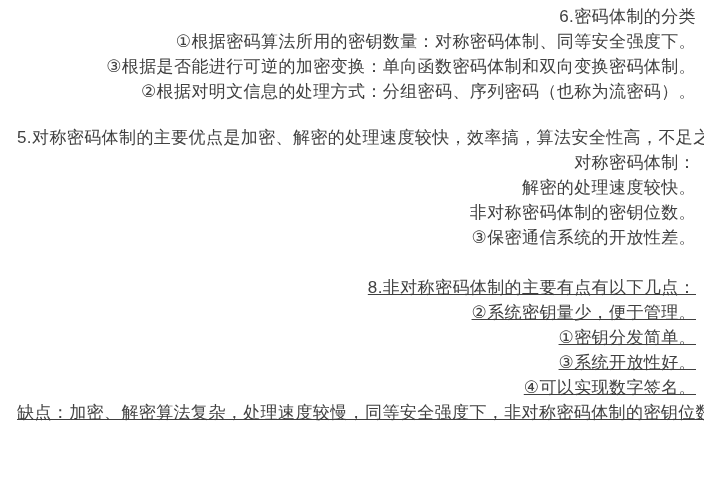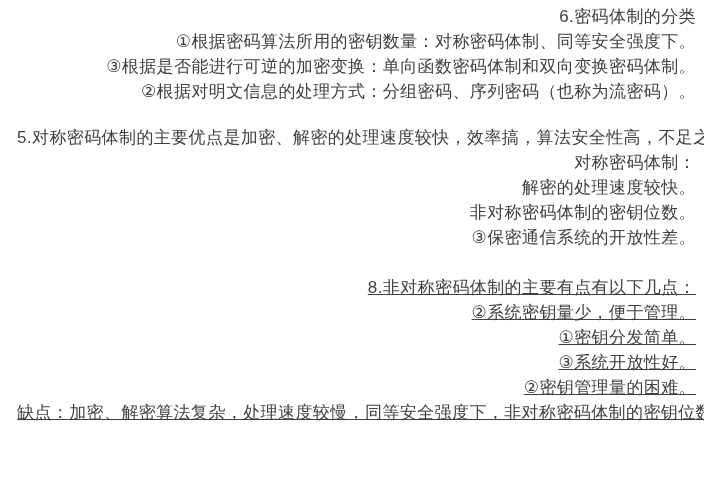--- a/index.html
+++ b/index.html
@@ -50,17 +50,17 @@
     <div class="line">解密的处理速度较快。</div>
     <div class="line">非对称密码体制的密钥位数。</div>
     <div class="line">③保密通信系统的开放性差。</div>
   </div>
 
   <div class="section sec-8">
     <div class="line">8.非对称密码体制的主要有点有以下几点：</div>
     <div class="line">②系统密钥量少，便于管理。</div>
     <div class="line">①密钥分发简单。</div>
     <div class="line">③系统开放性好。</div>
-    <div class="line">②密钥管理量的困难。</div>
+    <div class="line">④可以实现数字签名。</div>
     <div class="line">缺点：加密、解密算法复杂，处理速度较慢，同等安全强度下，非对称密码体制的密钥位数</div>
   </div>
 
 </div>
 
 </body></html>

